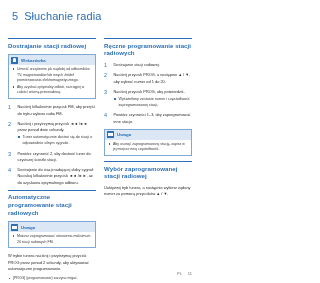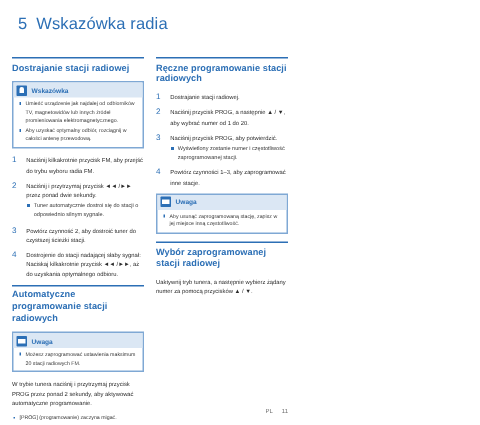--- a/index.html
+++ b/index.html
@@ -49,21 +49,21 @@
   .footer{position:absolute;left:0;right:8px;bottom:7px;text-align:right;font-size:4px;color:#6d6d6d;}
   .footer span{margin-left:5px;}
 </style>
 </head>
 <body>
 
 <div class="page">
 
   <div class="chapter">
     <div class="chapter-num">5</div>
-    <div class="chapter-title">Wskazówka radia</div>
+    <div class="chapter-title">Słuchanie radia</div>
   </div>
 
   <div class="cols">
 
     <div class="col">
 
       <div class="sec">
         <div class="sec-t">Dostrajanie stacji radiowej</div>
       </div>
 

